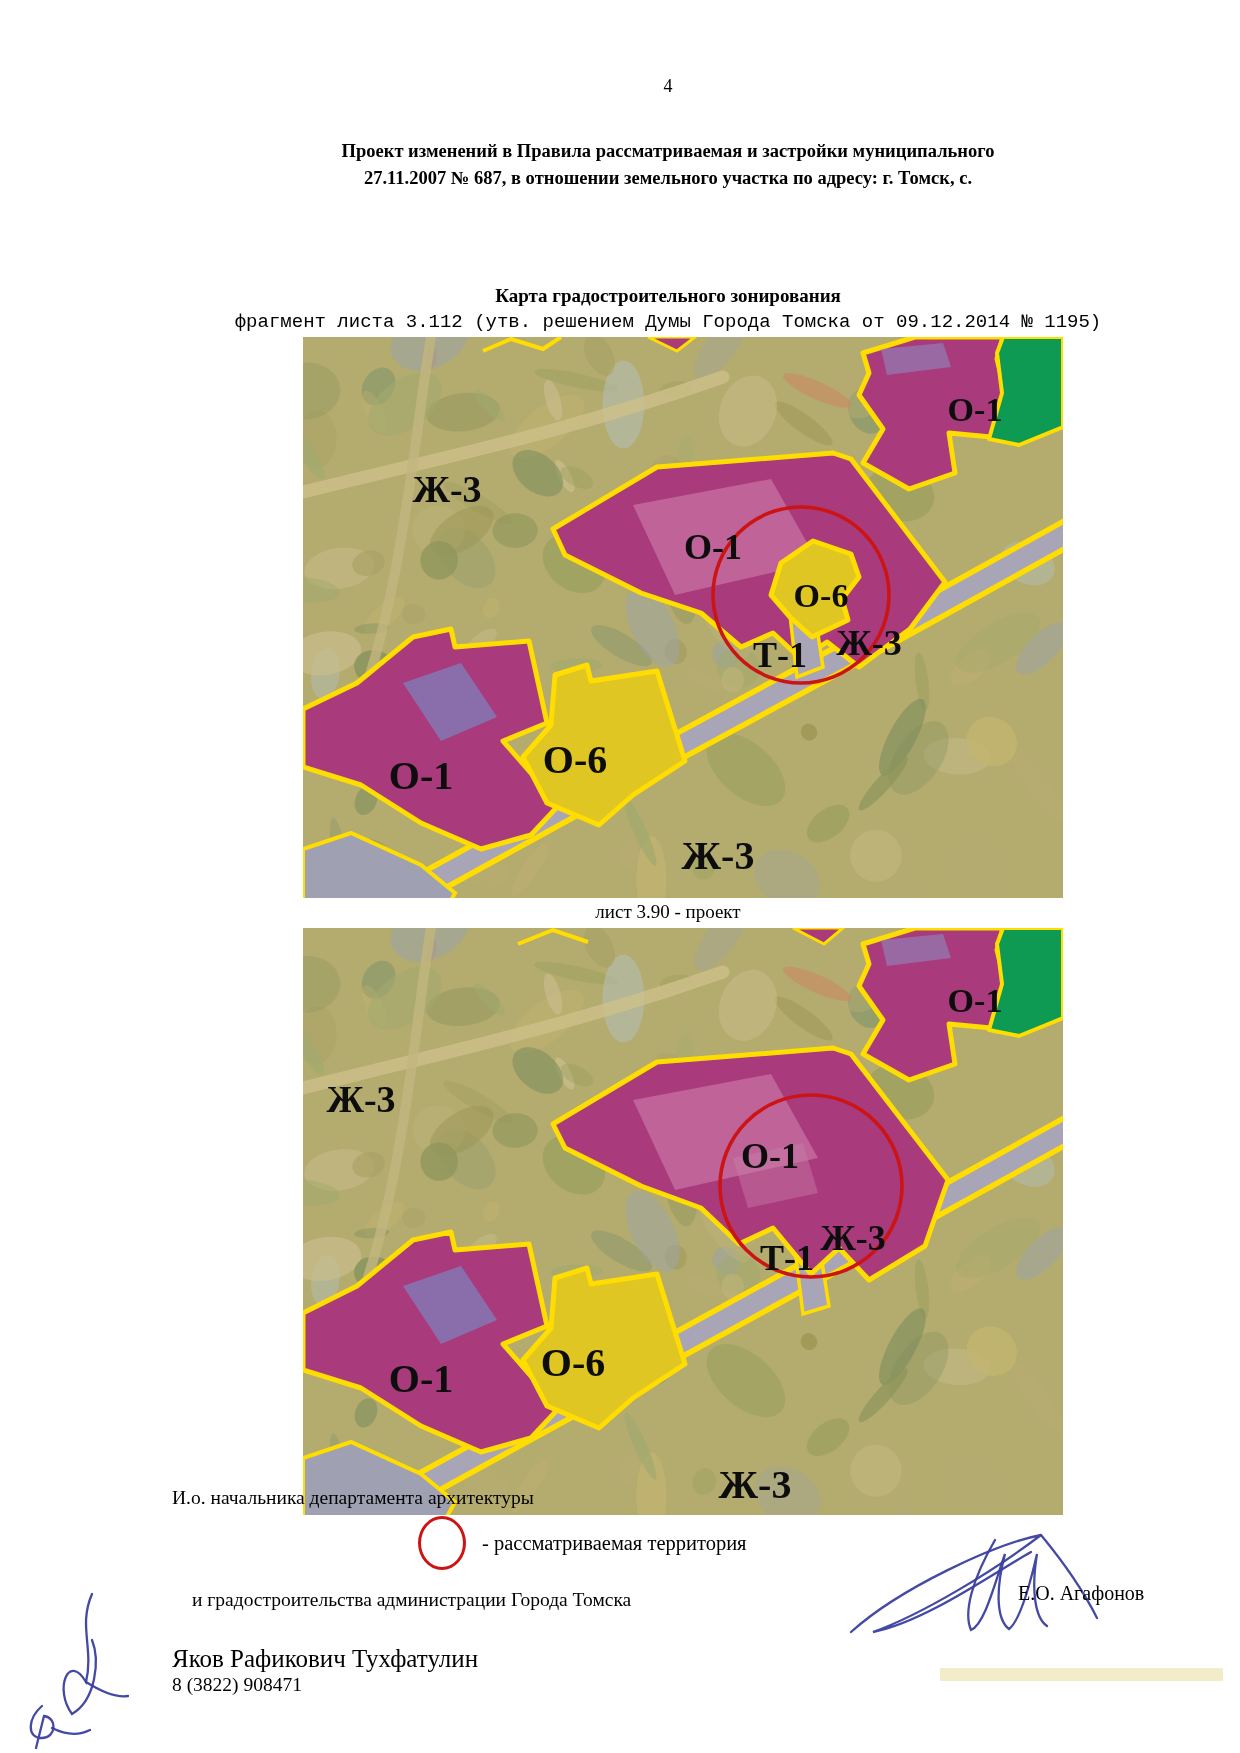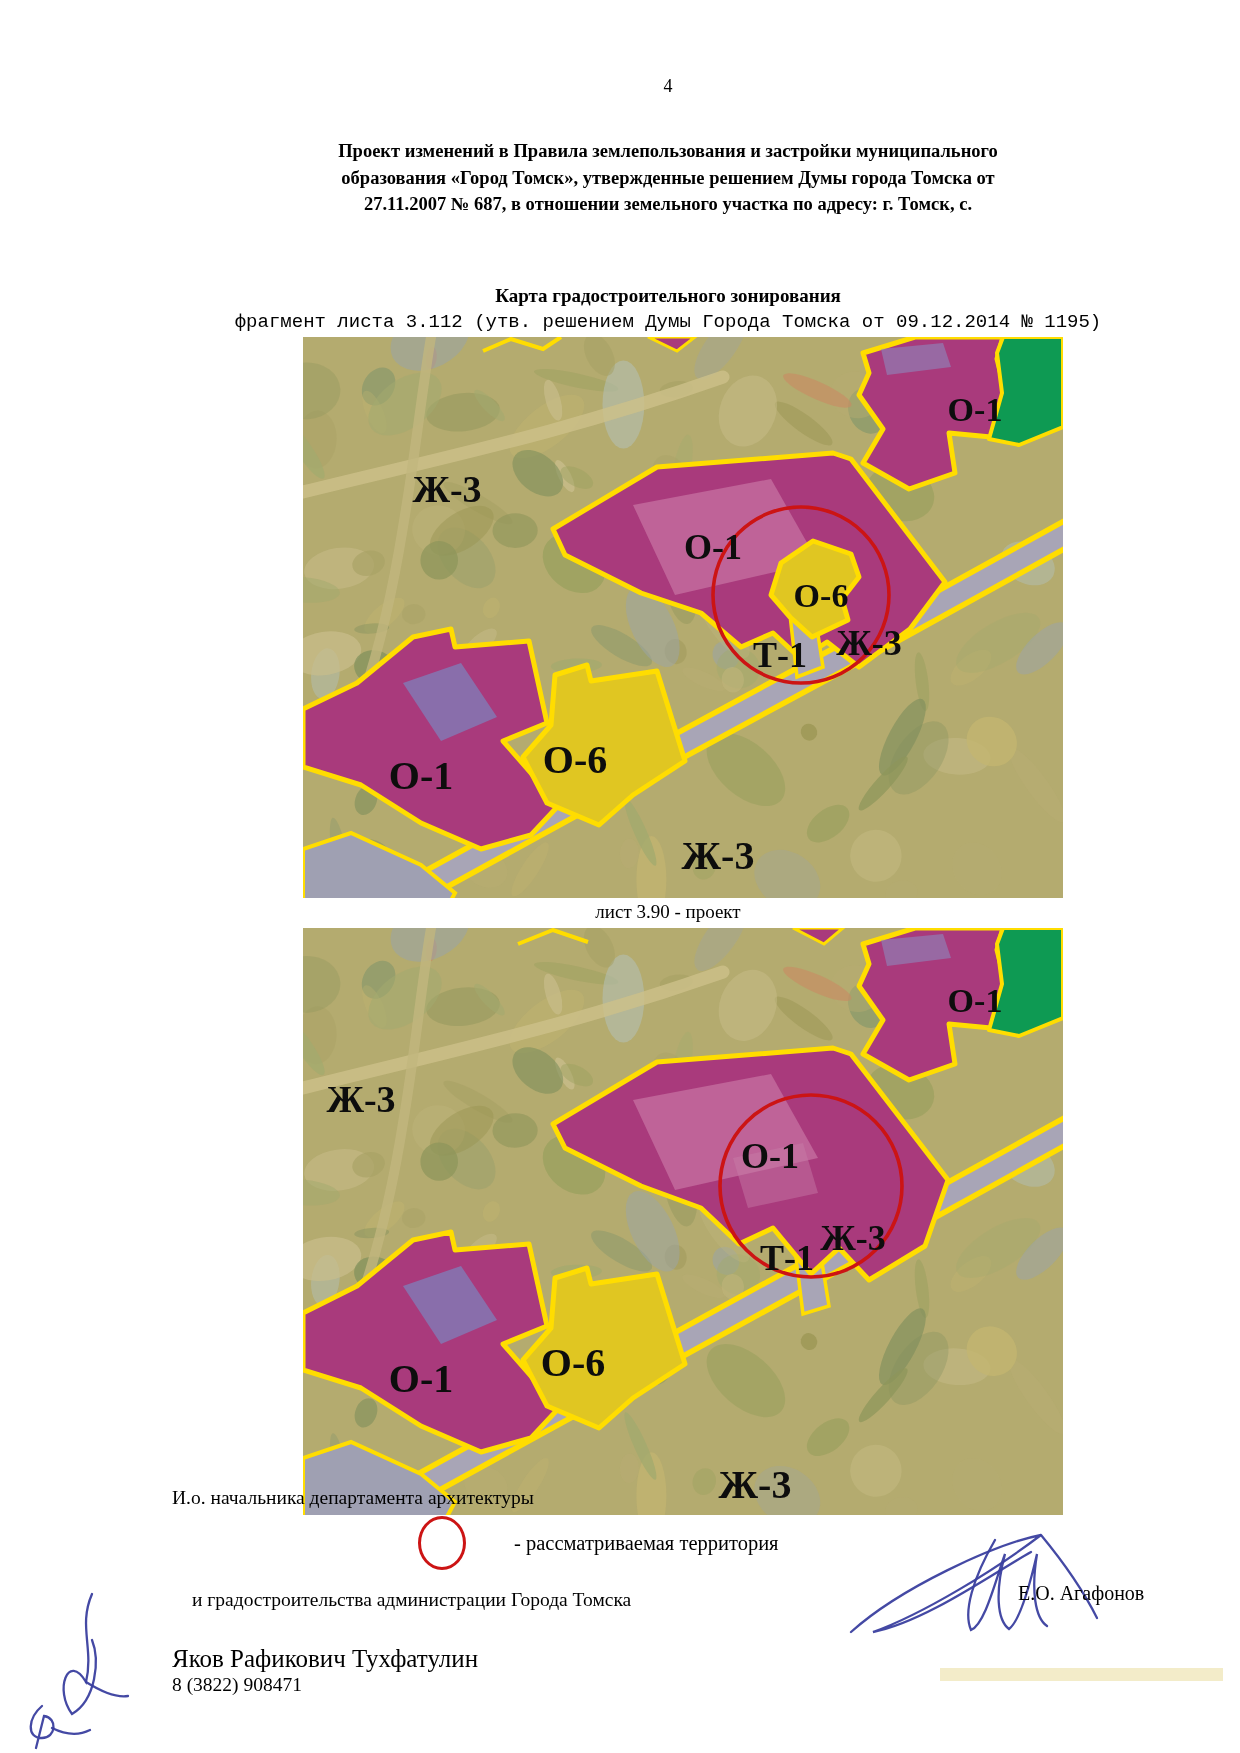--- a/index.html
+++ b/index.html
@@ -22,42 +22,41 @@
     font-family:"Liberation Serif", serif;font-weight:bold;fill:#0d0d0d;
     text-anchor:middle;paint-order:stroke;
   }
   .z-o1{fill:#a93a7c;stroke:#ffdd00;stroke-width:5;stroke-linejoin:round;}
   .z-o6{fill:#e0c622;stroke:#ffdd00;stroke-width:5;stroke-linejoin:round;}
   .z-green{fill:#0e9a53;stroke:#ffdd00;stroke-width:4;stroke-linejoin:round;}
   .road-outer{fill:none;stroke:#ffdd00;stroke-width:30;stroke-linejoin:round;}
   .road-inner{fill:none;stroke:#a8a5b6;stroke-width:19;stroke-linejoin:round;}
   .red-circle{fill:none;stroke:#cc1414;stroke-width:3.6;}
   .dirt{fill:none;opacity:.8;stroke-linecap:round;}
-  .legend-row{top:1516px;left:418px;display:flex;align-items:center;gap:32px;}
+  .legend-row{top:1516px;left:418px;display:flex;align-items:center;}
   .legend-ellipse{
     width:42px;height:48px;border:3px solid #cc1414;border-radius:50%;
     background:#fff;flex:0 0 auto;
   }
   .legend-text{font-size:20.5px;margin-left:16px;white-space:nowrap;}
   .sig-pos1{left:172px;top:1487px;font-size:19.5px;}
   .sig-pos2{left:172px;top:1589px;font-size:19.5px;margin-left:20px;}
   .signer-name{left:1018px;top:1582px;font-size:20px;}
   .contact-name{left:172px;top:1645px;font-size:25px;}
   .contact-phone{left:172px;top:1674px;font-size:19.5px;}
   .hl-bar{left:940px;top:1668px;width:283px;height:13px;background:#eadc9c;opacity:.55;}
   .ink{stroke:#3a3f9f;fill:none;stroke-width:2.3;stroke-linecap:round;opacity:.95;}
 </style>
 </head>
 <body>
 
 <div class="abs center-col page-num">4</div>
 
 <div class="abs center-col doc-title">
-  <span>Проект изменений в Правила землепользования и застройки муниципального</span>
-  <span>образования «Город Томск», утвержденные решением Думы города Томска от</span>
+  <span>Проект изменений в Правила рассматриваемая и застройки муниципального</span>
   <span>27.11.2007 № 687, в отношении земельного участка по адресу: г. Томск, с.</span>
 </div>
 
 <div class="abs center-col map-heading">Карта градостроительного зонирования</div>
 <div class="abs center-col map-subheading">фрагмент листа 3.112 (утв. решением Думы Города Томска от 09.12.2014 № 1195)</div>
 
 <svg class="abs map-frame map1" viewBox="0 0 760 561" preserveAspectRatio="none">
   <rect x="0" y="0" width="760" height="561" fill="#b4ab6f"></rect>
   <g>
       <ellipse cx="372.7" cy="314.6" rx="12.6" ry="10.9" transform="rotate(80 372.7 314.6)" fill="#96914f" opacity="0.34"></ellipse>

